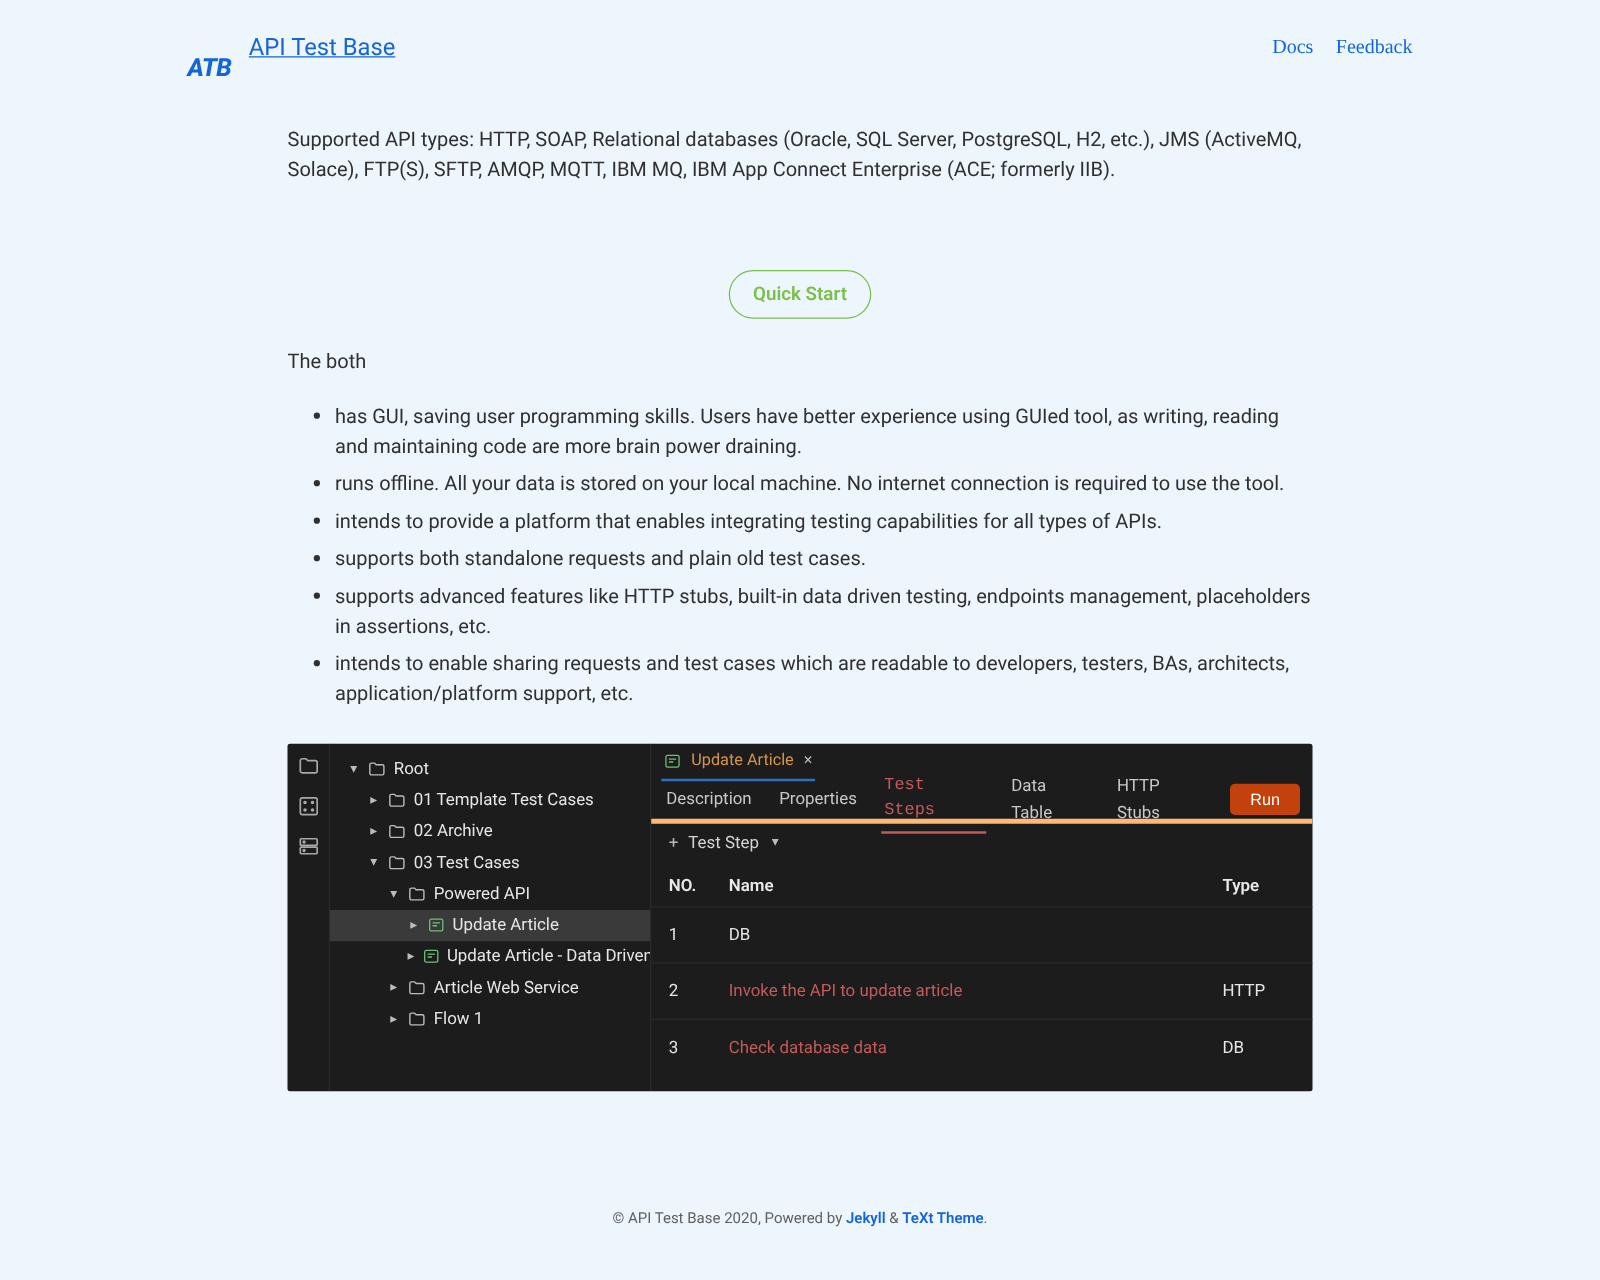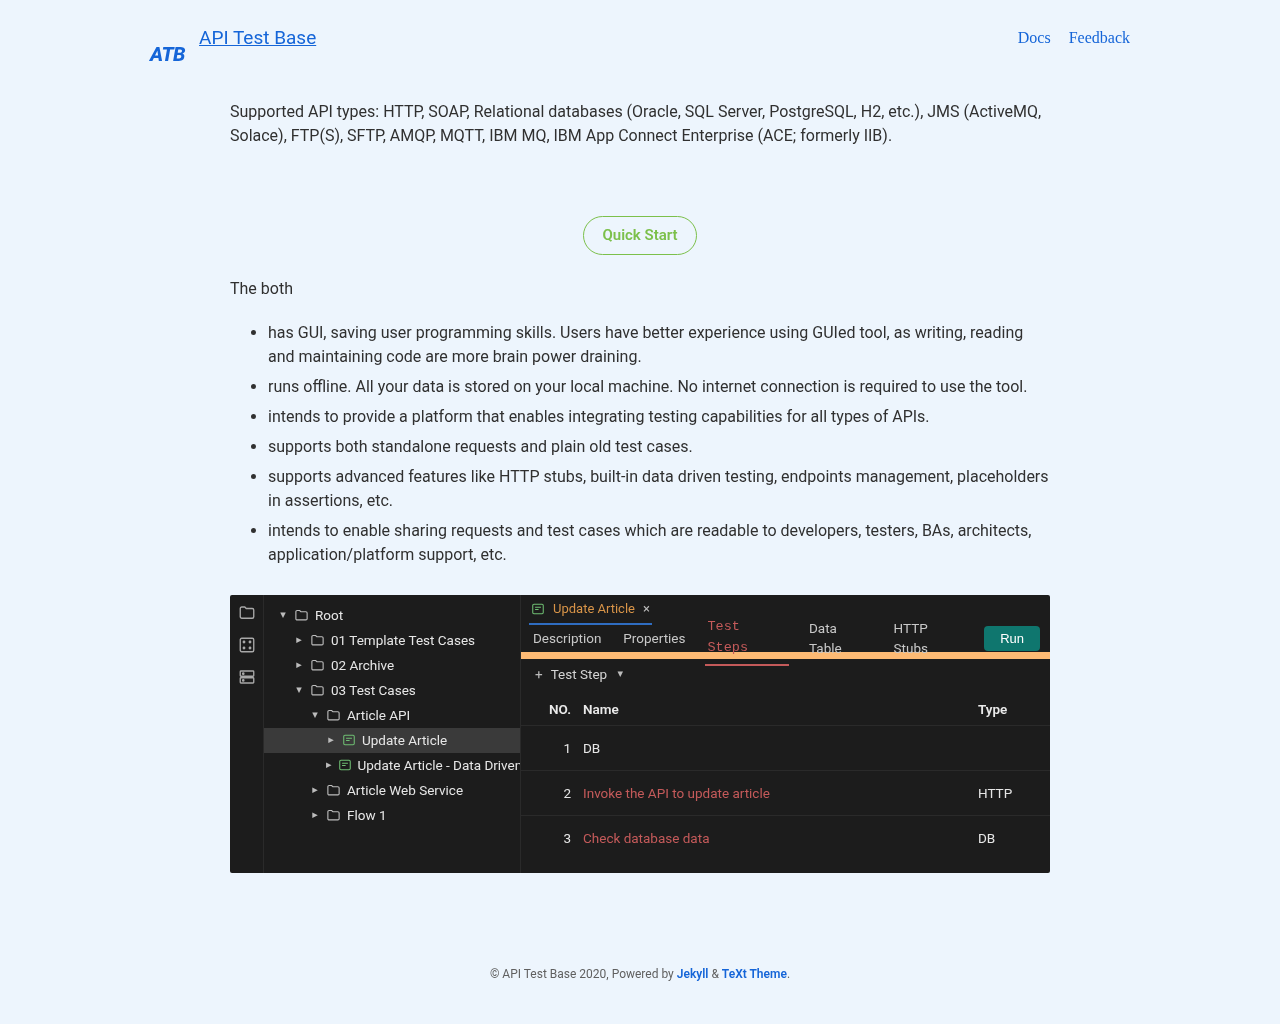--- a/index.html
+++ b/index.html
@@ -116,27 +116,27 @@
     color: #d89448;
     border-bottom: 2px solid #2f6dc1;
   }
   .tabbar .close { color: #bbb; font-size: 13px; cursor: pointer; }
   .subtabs {
     display: flex;
     align-items: center;
     height: 34px;
     padding: 0 10px;
     gap: 18px;
-    border-bottom: 7px solid #fdba74;
+    border-bottom: 4px solid #fdba74;
   }
   .subtabs .stab { color: #c8c8c8; font-size: 13.5px; padding: 6px 2px; cursor: pointer; }
   .subtabs .stab.active { color: #c45a5a; border-bottom: 2px solid #c45a5a; margin-bottom: -1px; font-family: Liberation Mono, monospace; }
   .run-btn {
     margin-left: auto;
-    background: #0f766e;
+    background: #c2410c;
     color: #fff;
     border: none;
     border-radius: 4px;
     padding: 5px 16px;
     font-size: 13px;
     cursor: pointer;
   }
   .add-step-bar {
     display: flex;
     align-items: center;
@@ -148,21 +148,21 @@
   }
   .plus { color: #bbb; }
   .tbl-head {
     display: flex;
     padding: 8px 14px 6px;
     color: #eaeaea;
     font-weight: 600;
     font-size: 13.5px;
     border-bottom: 1px solid #2a2a2a;
   }
-  .col-no { width: 48px; text-align: right; padding-right: 12px; }
+  .col-no { width: 48px; padding-right: 12px; }
   .col-name { flex: 1; }
   .col-type { width: 58px; }
   .tbl-row {
     display: flex;
     padding: 12px 14px;
     border-bottom: 1px solid #2a2a2a;
     font-size: 13.5px;
   }
   .tbl-row:last-child { border-bottom: none; }
   .tbl-row .col-name { color: #c45a5a; }
@@ -271,21 +271,21 @@
           </span>
         <span class="lbl">03 Test Cases</span>
       </div>
       <div class="tree-row" style="padding-left:46px">
         <span class="chev">▾</span>
         <span class="fold-ic">
             <svg viewBox="0 0 24 24" width="15" height="15" fill="none" stroke="currentColor" stroke-width="1.8">
               <path d="M3 6a2 2 0 0 1 2-2h4l2 2h8a2 2 0 0 1 2 2v9a2 2 0 0 1-2 2H5a2 2 0 0 1-2-2V6z"></path>
             </svg>
           </span>
-        <span class="lbl">Article API</span>
+        <span class="lbl">Powered API</span>
       </div>
       <div class="tree-row selected" style="padding-left:62px">
         <span class="chev">▸</span>
         <span class="file-ic">
             <svg viewBox="0 0 24 24" width="14" height="14" fill="none" stroke="currentColor" stroke-width="1.8">
               <rect x="3" y="4" width="18" height="16" rx="2"></rect>
               <path d="M7 9h10M7 13h6"></path>
             </svg>
           </span>
         <span class="lbl">Update Article</span>

